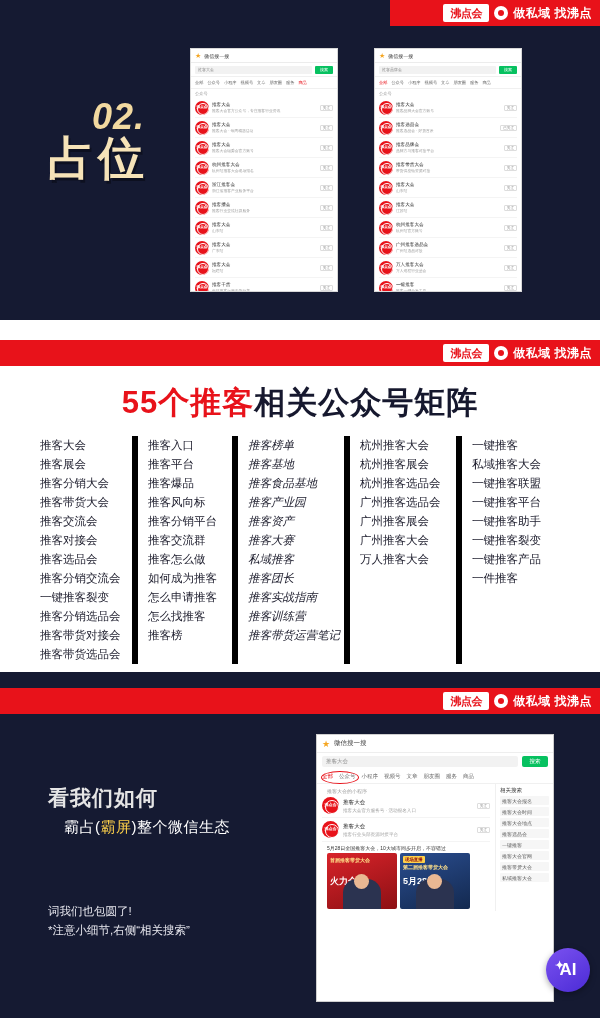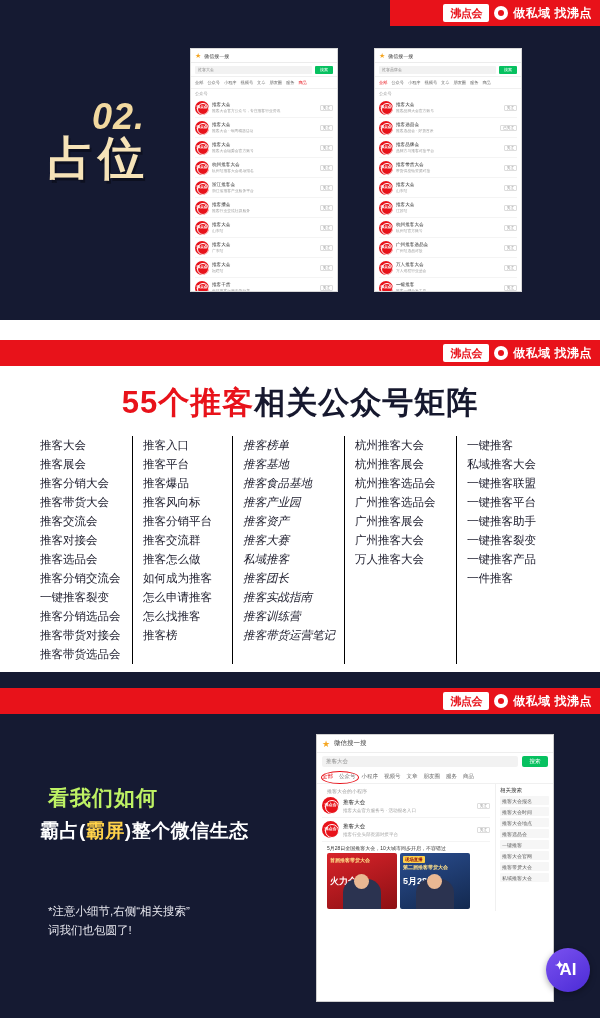--- a/index.html
+++ b/index.html
@@ -230,21 +230,21 @@
     left: 30px; top: 116px;
     width: 540px;
     display: flex;
     gap: 0;
   }
   .col {
     position: relative;
     padding: 0 10px;
     flex: 1;
   }
-  .col + .col { border-left: 1px solid #000000; }
+  .col + .col { border-left: 6px solid #000000; }
   .col div {
     font-size: 11.5px;
     color: #1b1b2b;
     line-height: 19px;
     white-space: nowrap;
   }
   .col.c1 { width: 102px; flex: 0 0 102px; }
   .col.c2 { width: 100px; flex: 0 0 100px; }
   .col.c3 { width: 112px; flex: 0 0 112px; font-style: italic; }
   .col.c4 { width: 112px; flex: 0 0 112px; }
@@ -262,28 +262,28 @@
     position: absolute;
     left: 0; top: 16px;
     width: 390px; height: 26px;
     background: #e8121a;
   }
   .sec3-t1 {
     position: absolute;
     left: 48px; top: 112px;
     font-size: 21px;
     font-weight: bold;
-    color: #bef264;
+    color: #e5e5e5;
     letter-spacing: 1px;
   }
   .sec3-t2 {
     position: absolute;
-    left: 40px; top: 146px;
-    font-size: 19px;
-    font-weight: bold;
+    left: 64px; top: 146px;
+    font-size: 15px;
+    font-weight: normal;
     color: #ffffff;
     letter-spacing: 0.5px;
   }
   .sec3-t2 .hl { color: #ffd24a; }
   .sec3-t3 {
     position: absolute;
     left: 48px; top: 198px;
     font-size: 19px;
     font-weight: bold;
     color: #ffffff;
@@ -804,22 +804,22 @@
       <div class="logo-badge">沸点会</div>
       <div class="dot-logo"></div>
       <div class="slogan">做私域 找沸点</div>
     </div>
 
     <div class="sec3-t1">看我们如何</div>
     <div class="sec3-t2">
       <span>霸占(</span><span class="hl">霸屏</span><span>)整个微信生态</span>
     </div>
     <div class="sec3-note">
+      <div>词我们也包圆了!</div>
       <div>*注意小细节,右侧“相关搜索”</div>
-      <div>词我们也包圆了!</div>
     </div>
 
     <div class="shot-3">
       <div class="s3-top">
         <span class="star">★</span>
         <span class="t">微信搜一搜</span>
       </div>
       <div class="s3-search">
         <div class="f">推客大会</div>
         <div class="b">搜索</div>

